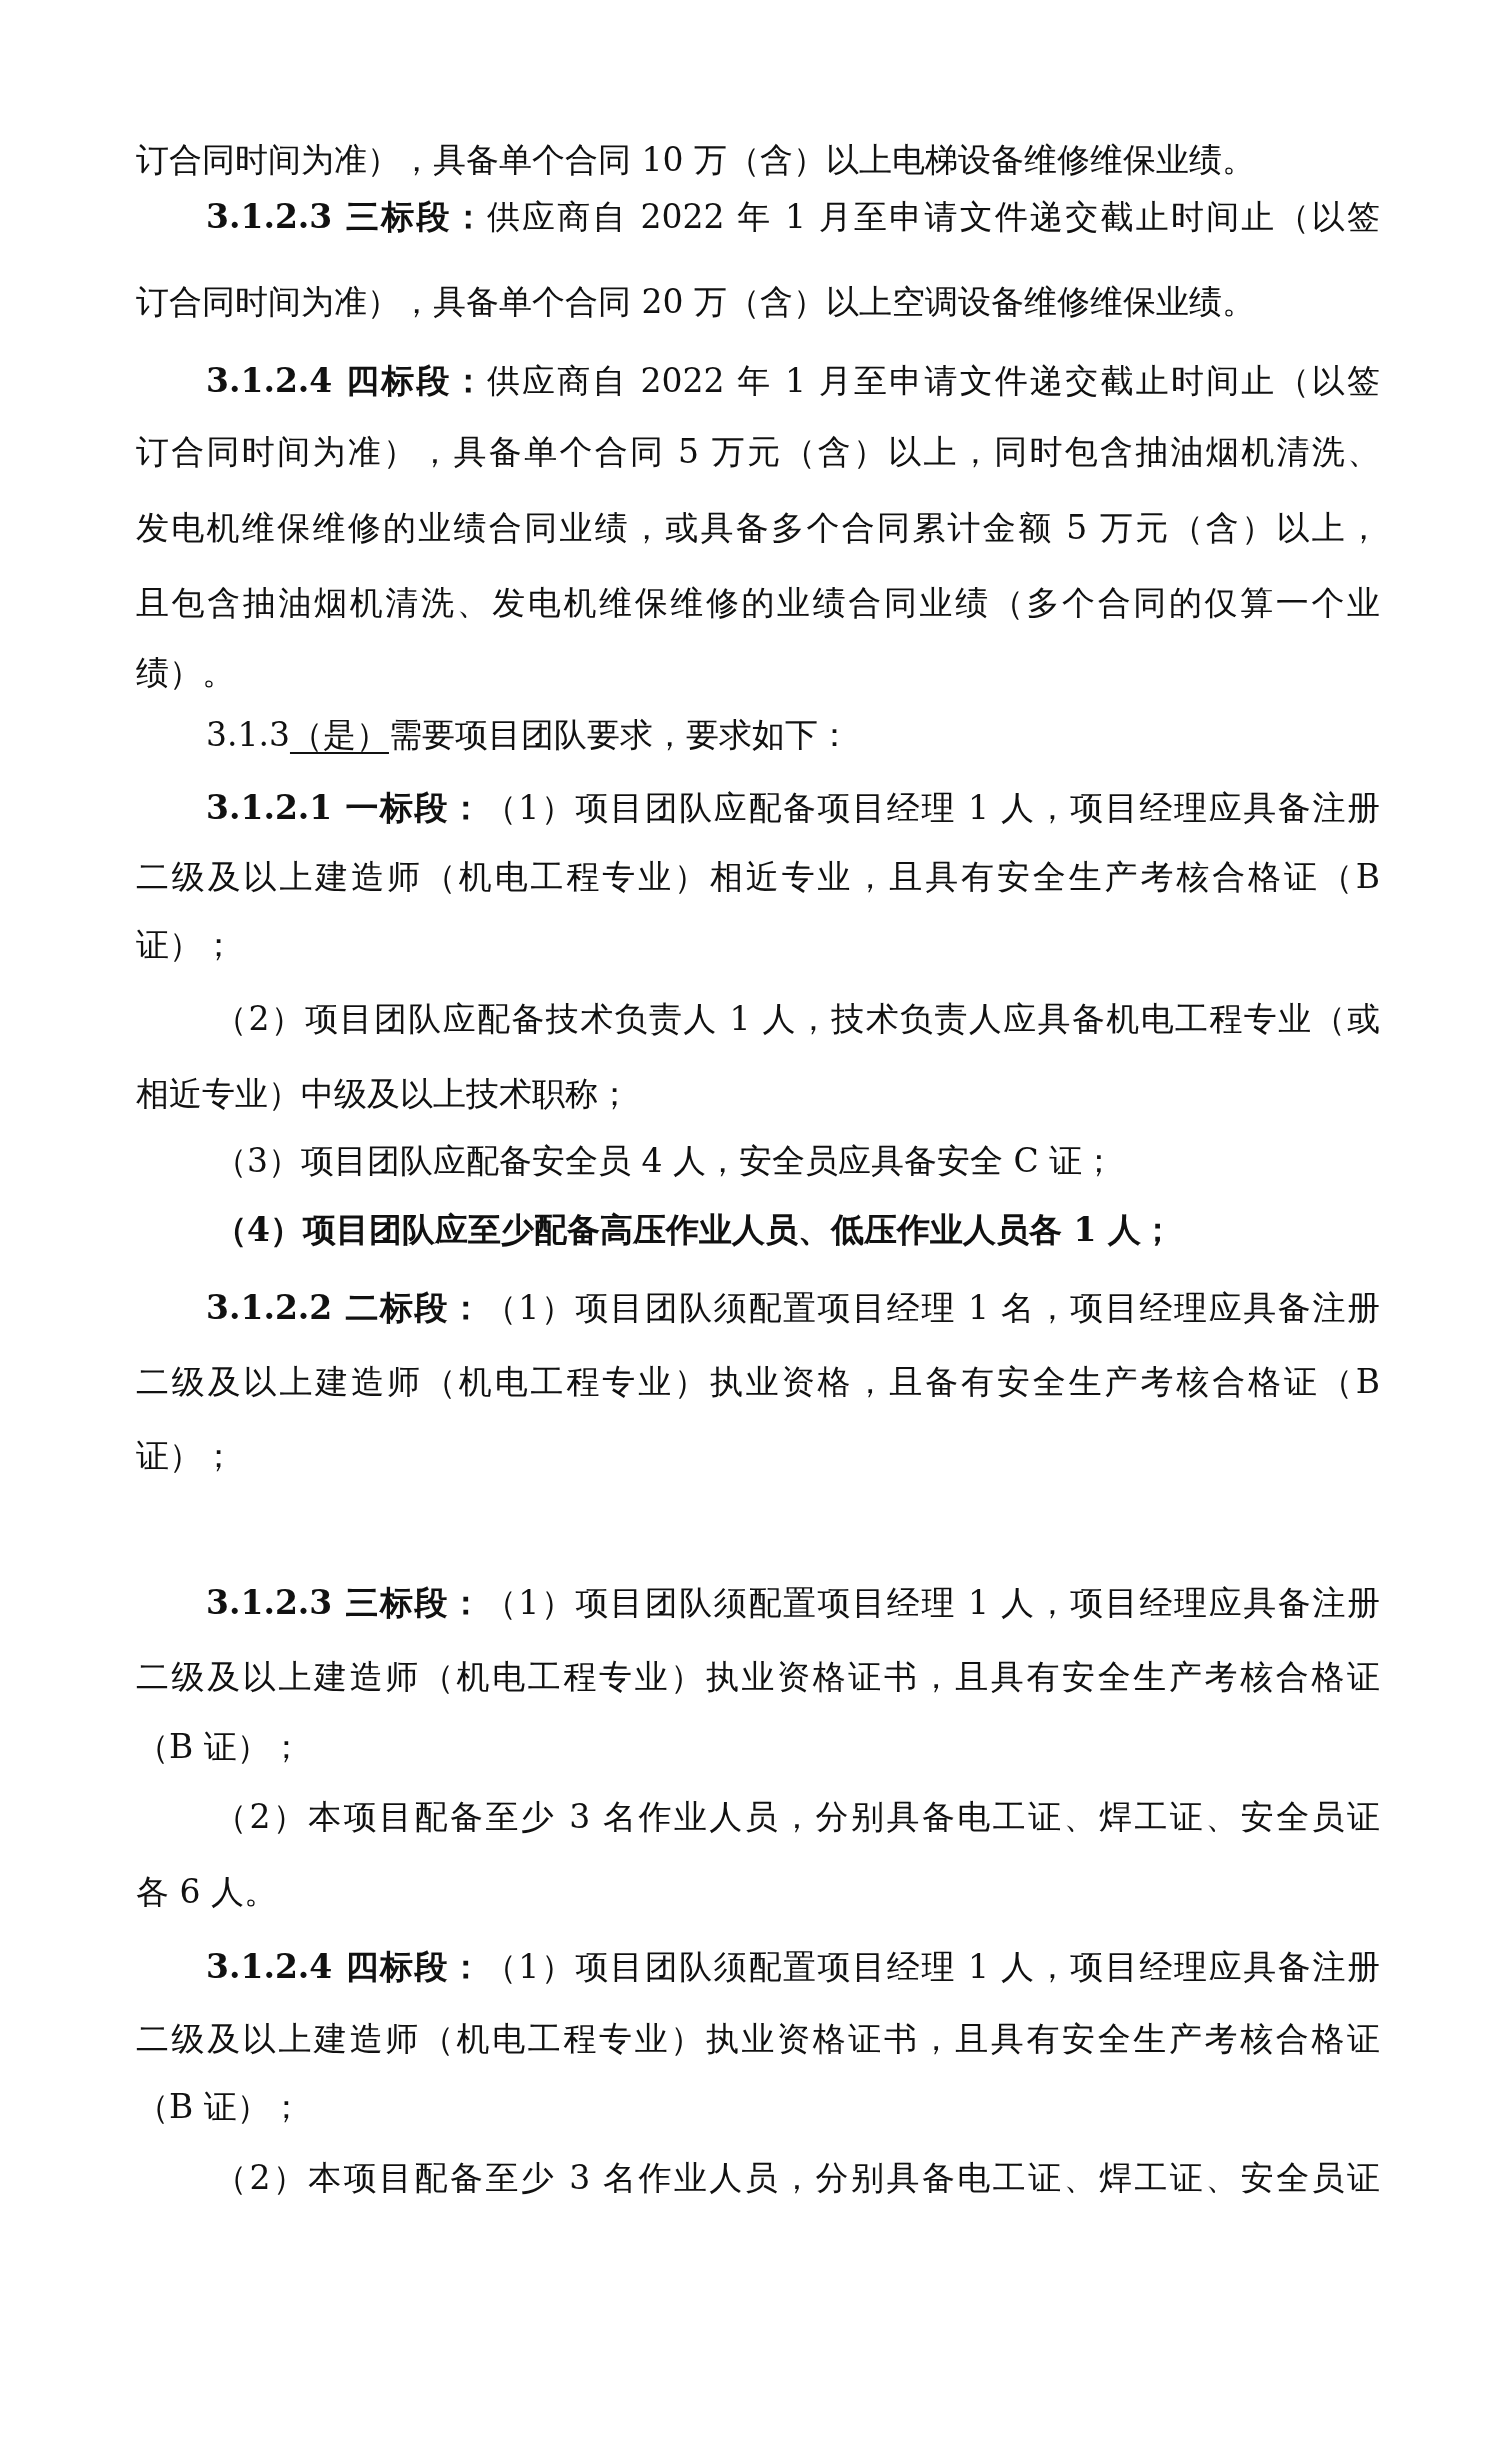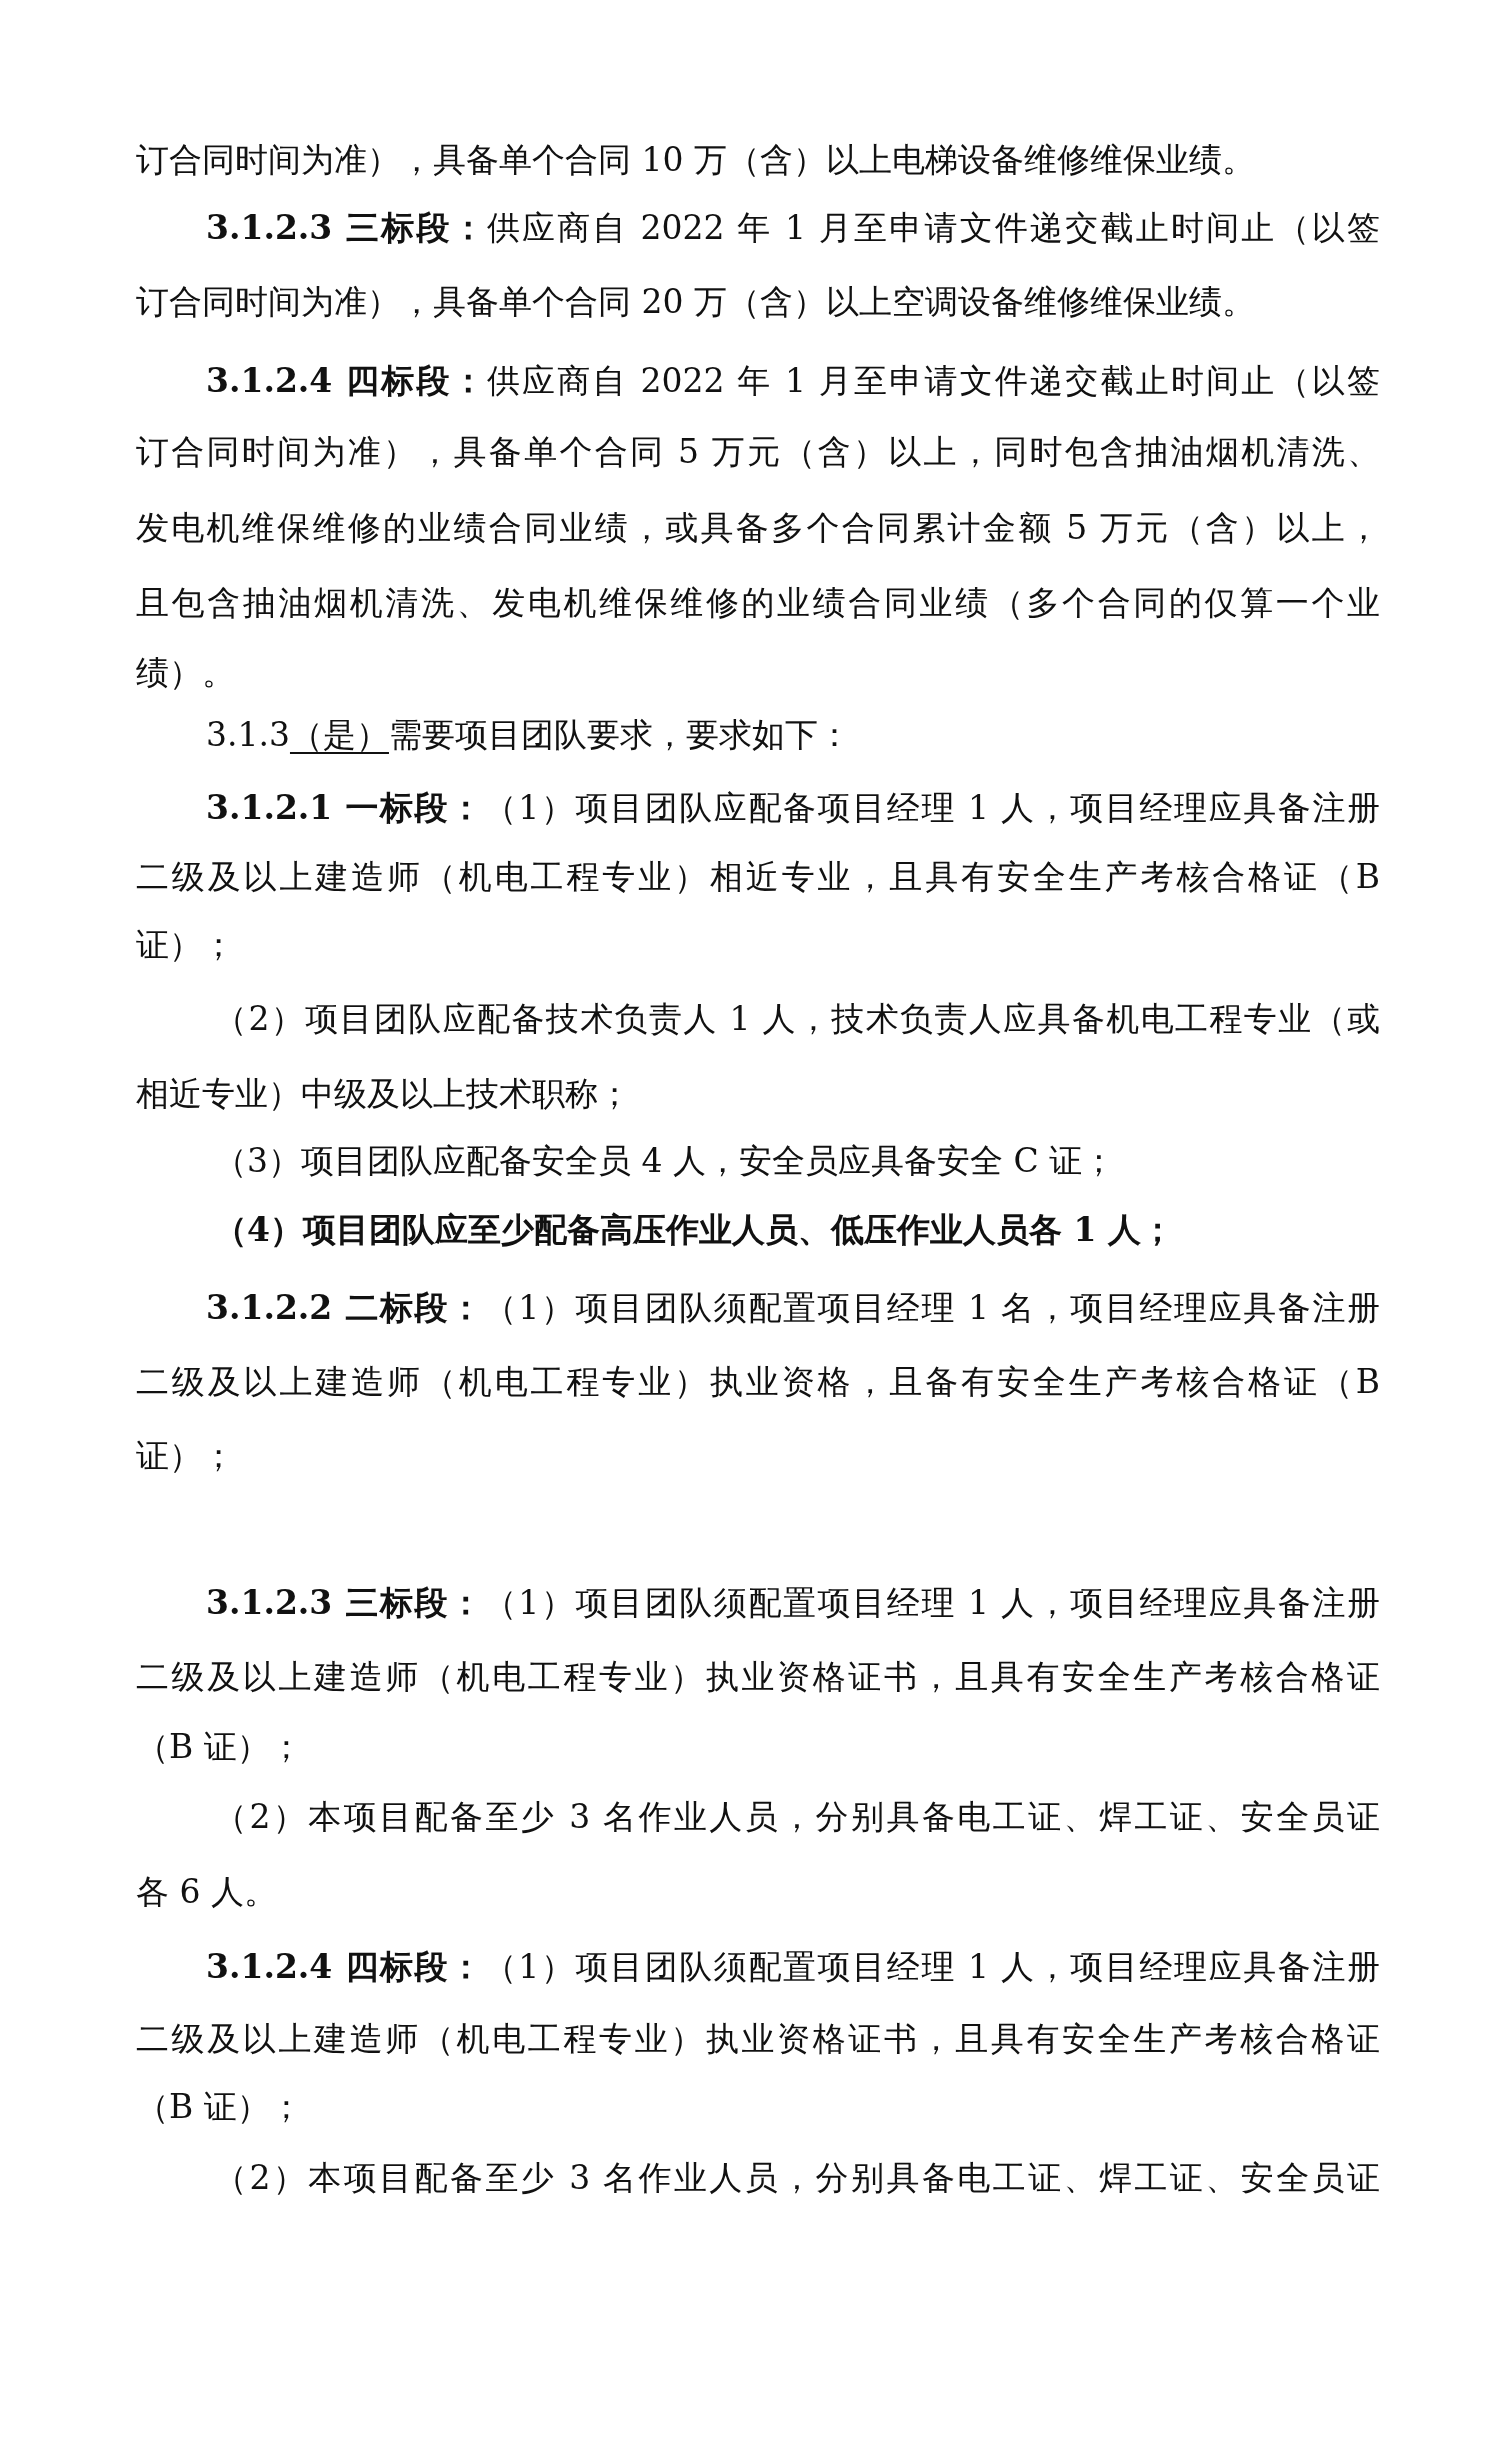--- a/index.html
+++ b/index.html
@@ -26,21 +26,21 @@
 </style>
 </head>
 <body>
 
 <div class="page">
 
   <div class="line" style="top:138px;">
     <span>订合同时间为准），具备单个合同 10 万（含）以上电梯设备维修维保业绩。</span>
   </div>
 
-  <div class="line indent-bold full" style="top:206px;">
+  <div class="line indent-bold full" style="top:195px;">
     <span class="bold">3.1.2.3 三标段：</span><span>供应商自 2022 年 1 月至申请文件递交截止时间止（以签</span>
   </div>
 
   <div class="line" style="top:280px;">
     <span>订合同时间为准），具备单个合同 20 万（含）以上空调设备维修维保业绩。</span>
   </div>
 
   <div class="line indent-bold full" style="top:359px;">
     <span class="bold">3.1.2.4 四标段：</span><span>供应商自 2022 年 1 月至申请文件递交截止时间止（以签</span>
   </div>

